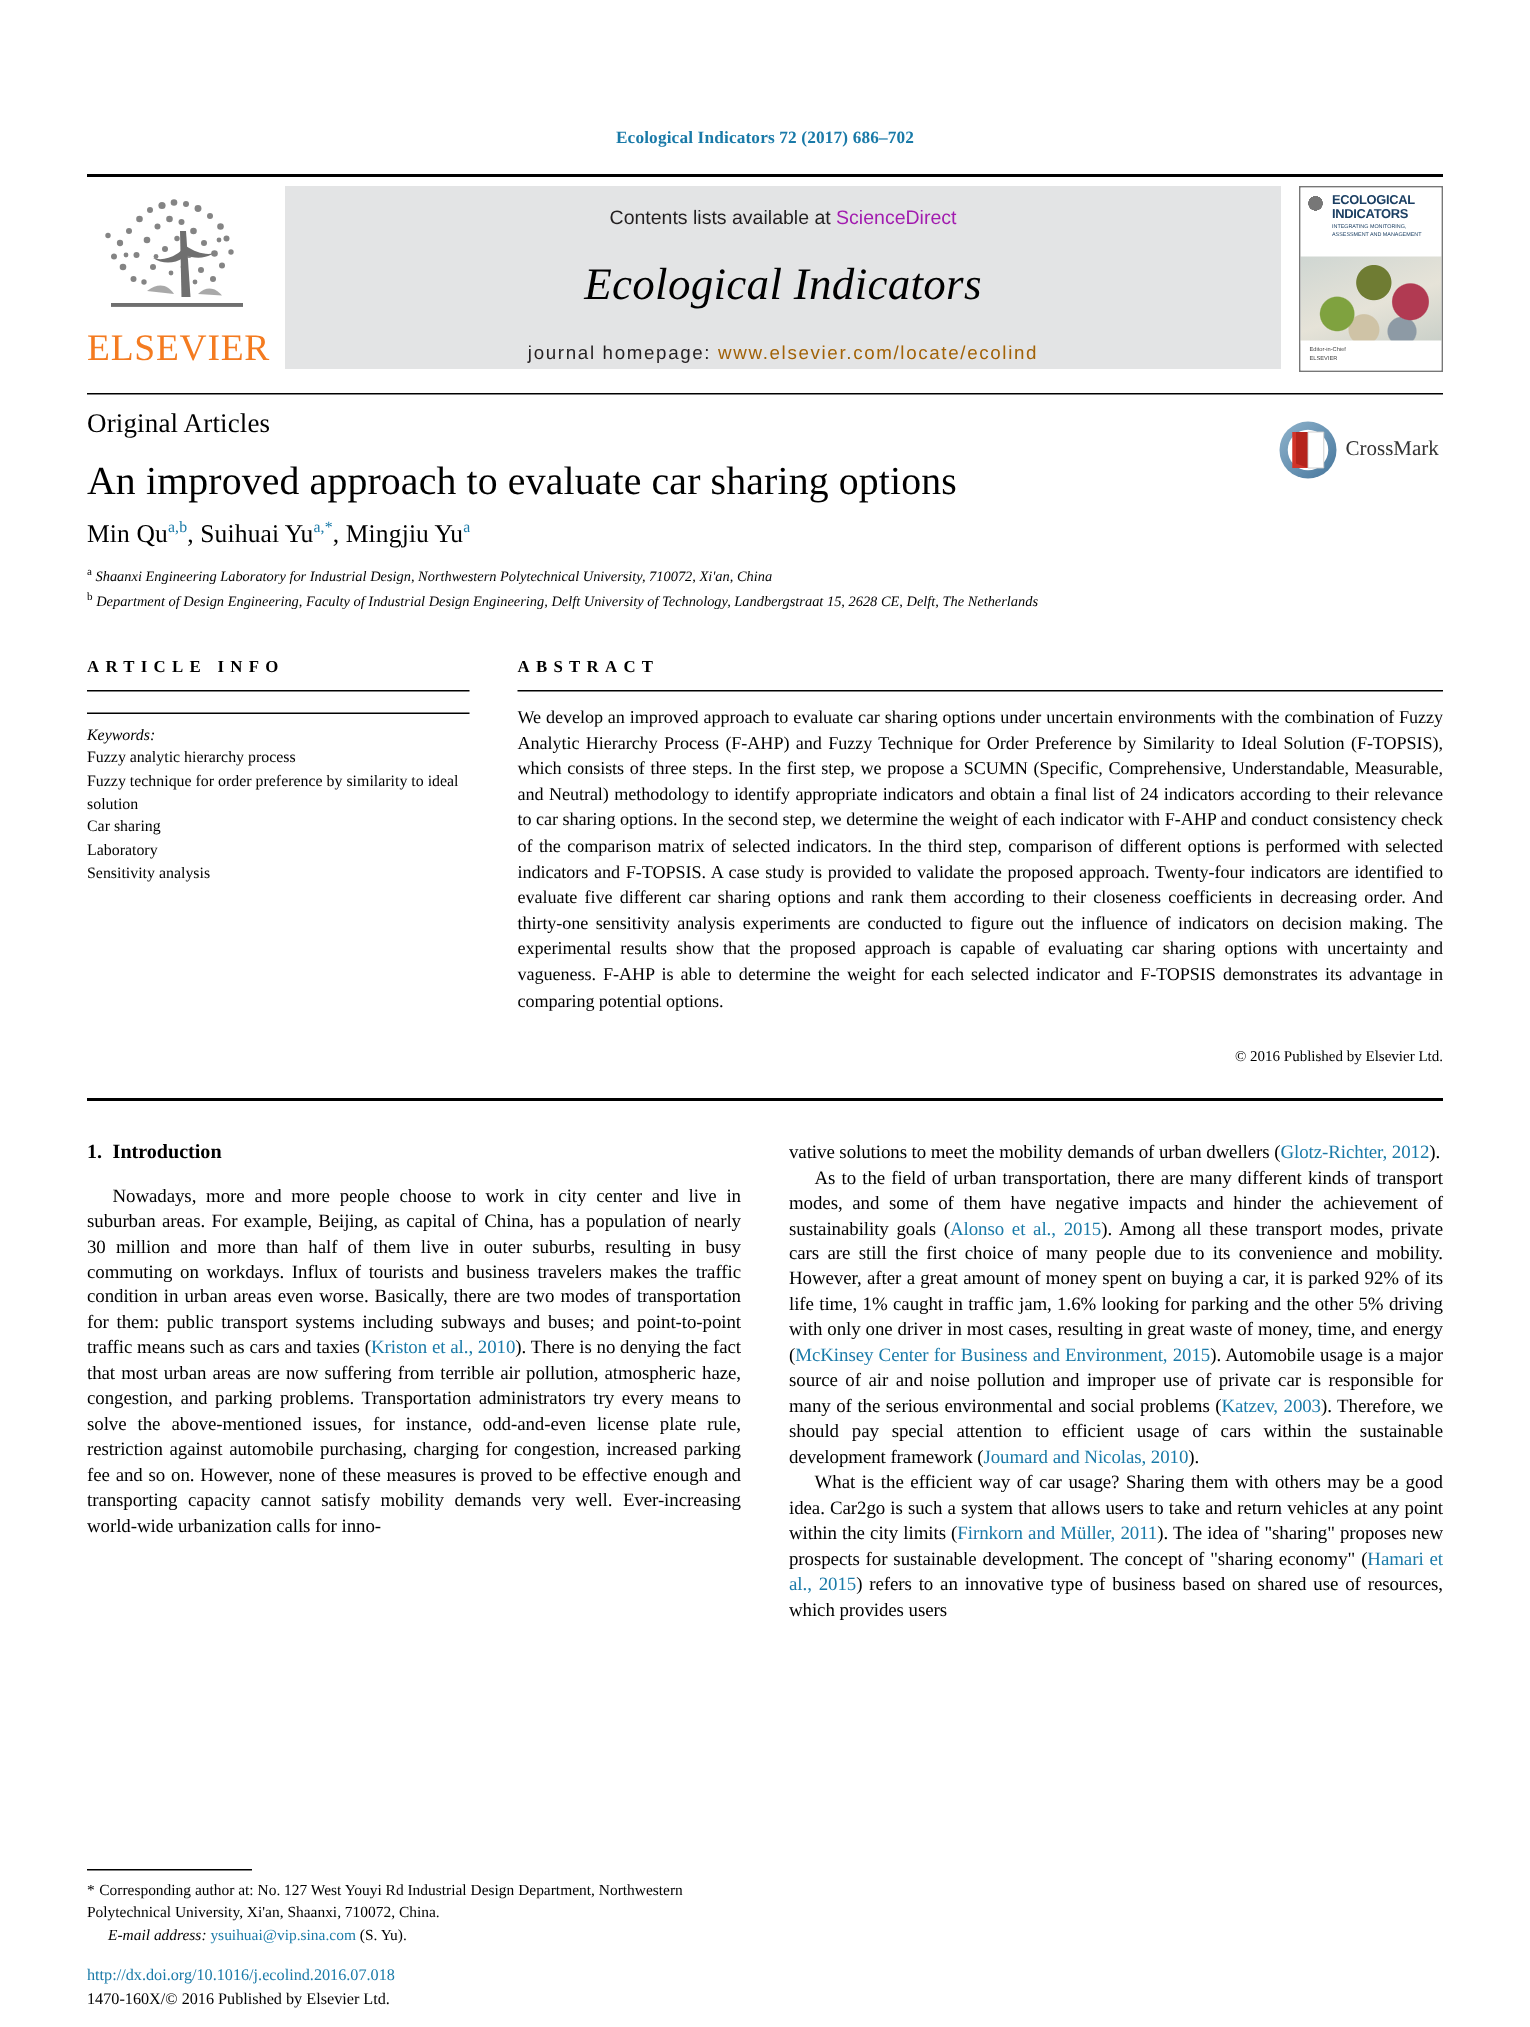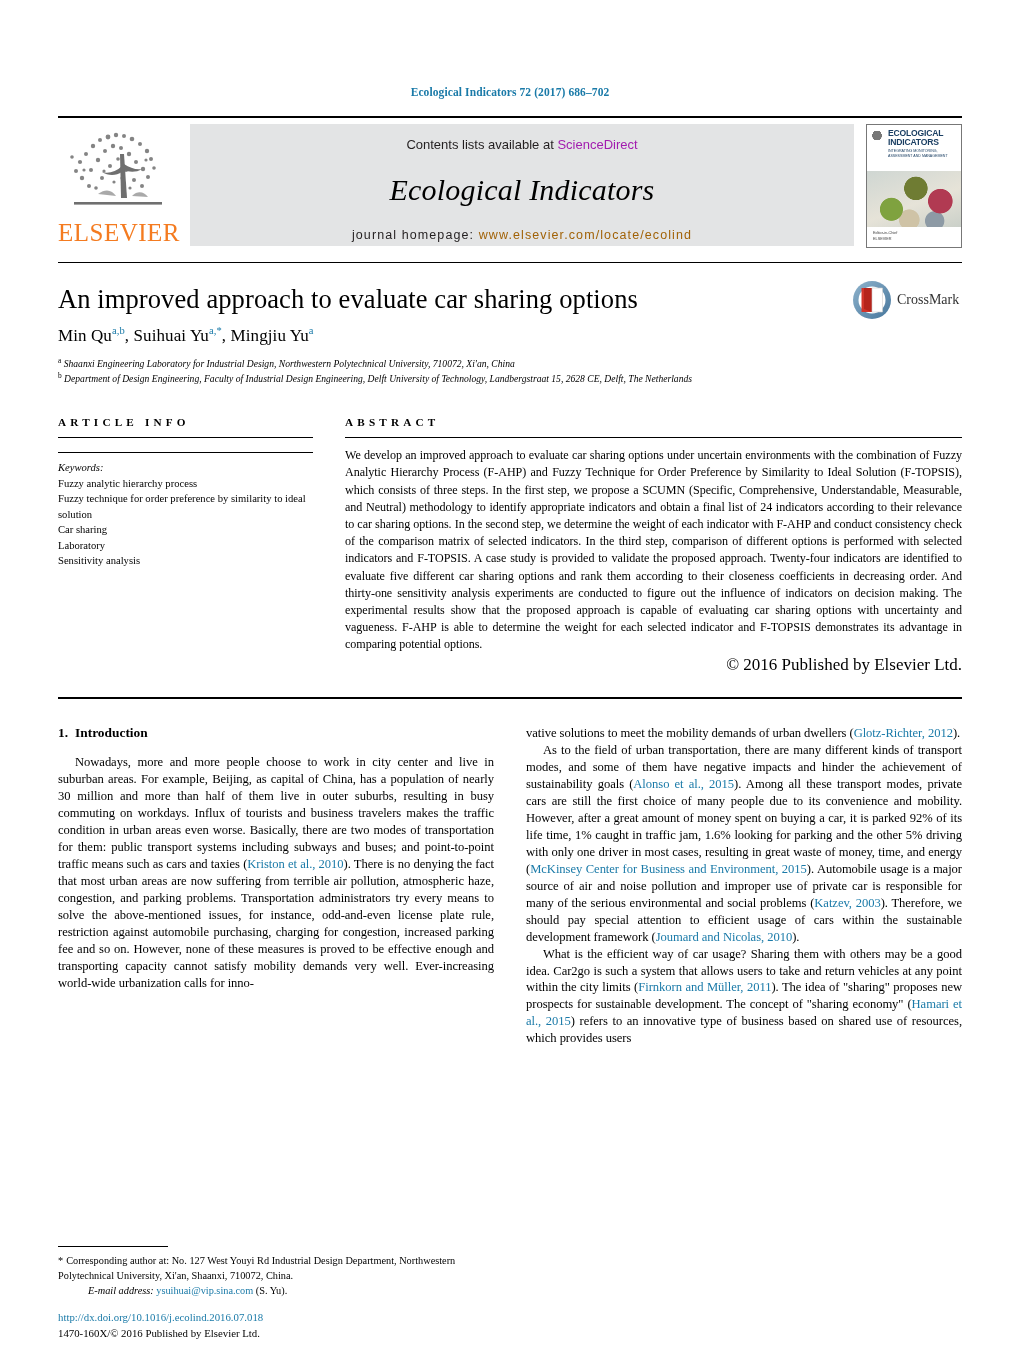--- a/index.html
+++ b/index.html
@@ -247,22 +247,22 @@
     font-family: "Liberation Serif", serif;
     font-size: 12.1px;
     line-height: 1.42;
     text-align: justify;
     margin-top: 9px;
     letter-spacing: -.05px;
   }
   .copyright {
     text-align: right;
     font-family: "Liberation Serif", serif;
-    font-size: 17px;
-    margin-top: 2px;
+    font-size: 10px;
+    margin-top: 23px;
   }
 
   
   .big-rule {
     border-top: 2.2px solid #000;
     margin-top: 22px;
   }
 
   
   .body-cols {
@@ -302,21 +302,21 @@
     border-top: 1px solid #000;
     width: 110px;
     margin-bottom: 7px;
   }
   .footnote {
     font-family: "Liberation Serif", serif;
     font-size: 10.3px;
     line-height: 1.42;
   }
   .footnote .star { margin-right: 3px; }
-  .footnote .ital { font-style: italic; margin-left: 16px; }
+  .footnote .ital { font-style: italic; }
   .footnote .mail { color: #1a7aa8; }
   .doi-block {
     position: absolute;
     left: 58px;
     bottom: 10px;
     width: 500px;
     font-family: "Liberation Serif", serif;
     font-size: 10.8px;
     line-height: 1.42;
   }
@@ -423,20 +423,21 @@
         </defs>
         <circle cx="20" cy="20" r="19" fill="url(#cmg)"></circle>
         <circle cx="20" cy="20" r="13.5" fill="#ffffff"></circle>
         <path d="M20 8 L20 32 L9.5 32 L9.5 8 Z" fill="#d2342a"></path>
         <path d="M20 8 L20 32 L12 29 L12 8 Z" fill="#b5241c"></path>
         <path d="M20 8 L30.5 8 L30.5 32 L20 32 Z" fill="#ffffff" stroke="#cccccc" stroke-width=".6"></path>
       </svg>
       <span class="crossmark-word">CrossMark</span>
     </div>
 
+    <div class="section-label">Original Articles</div>
     <h1 class="article-title">An improved approach to evaluate car sharing options</h1>
 
     <div class="authors">
       <span><span>Min Qu</span><sup>a,b</sup></span>,
       <span><span>Suihuai Yu</span><sup>a,*</sup></span>,
       <span><span>Mingjiu Yu</span><sup>a</sup></span>
     </div>
 
     <div class="affils">
       <div><sup>a</sup> <span>Shaanxi Engineering Laboratory for Industrial Design, Northwestern Polytechnical University, 710072, Xi'an, China</span></div>

